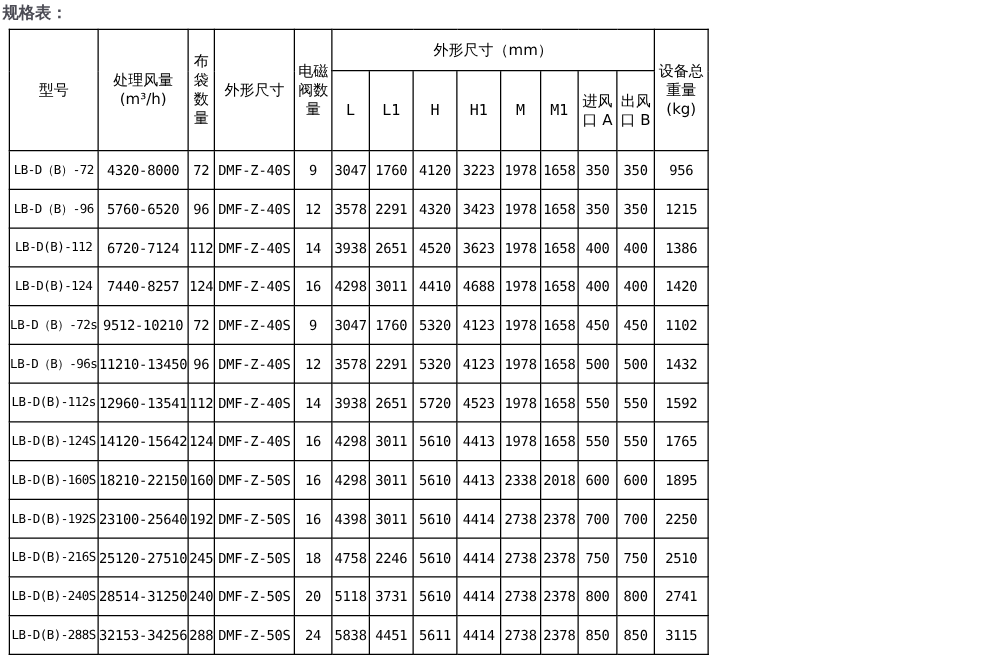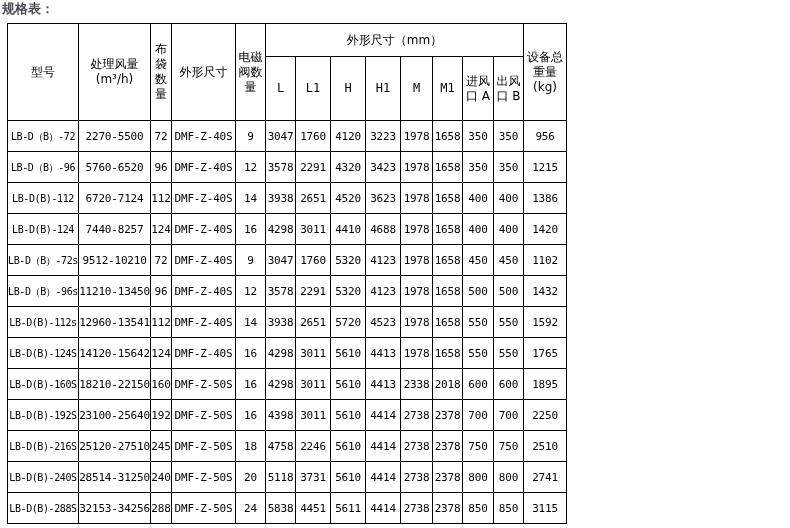--- a/index.html
+++ b/index.html
@@ -4,21 +4,21 @@
 <style>
   * { box-sizing: border-box; }
   html, body {
     margin: 0; padding: 0;
     background: #ffffff;
     width: 790px; height: 528px;
     overflow: hidden;
     font-family: "DejaVu Sans", sans-serif;
   }
   .page-title {
-    font-family: Liberation Mono, monospace;
+    font-family: Liberation Sans, sans-serif;
     font-size: 13px;
     font-weight: bold;
     color: #4c4c55;
     padding: 2px 0 0 2px;
     line-height: 16px;
   }
   table.spec-table {
     border-collapse: collapse;
     table-layout: fixed;
     margin: 5px 0 0 7px;
@@ -108,21 +108,21 @@
       <th class="dim-sub">M1</th>
       <th>进风
 口 A</th>
       <th>出风
 口 B</th>
     </tr>
   </thead>
   <tbody>
       <tr>
         <td class="model-cell">LB-D（B）-72</td>
-        <td class="spec-cell">2270-5500</td>
+        <td class="spec-cell">4320-8000</td>
         <td class="spec-cell">72</td>
         <td class="spec-cell">DMF-Z-40S</td>
         <td class="spec-cell">9</td>
         <td class="spec-cell">3047</td>
         <td class="spec-cell">1760</td>
         <td class="spec-cell">4120</td>
         <td class="spec-cell">3223</td>
         <td class="spec-cell">1978</td>
         <td class="spec-cell">1658</td>
         <td class="spec-cell">350</td>

